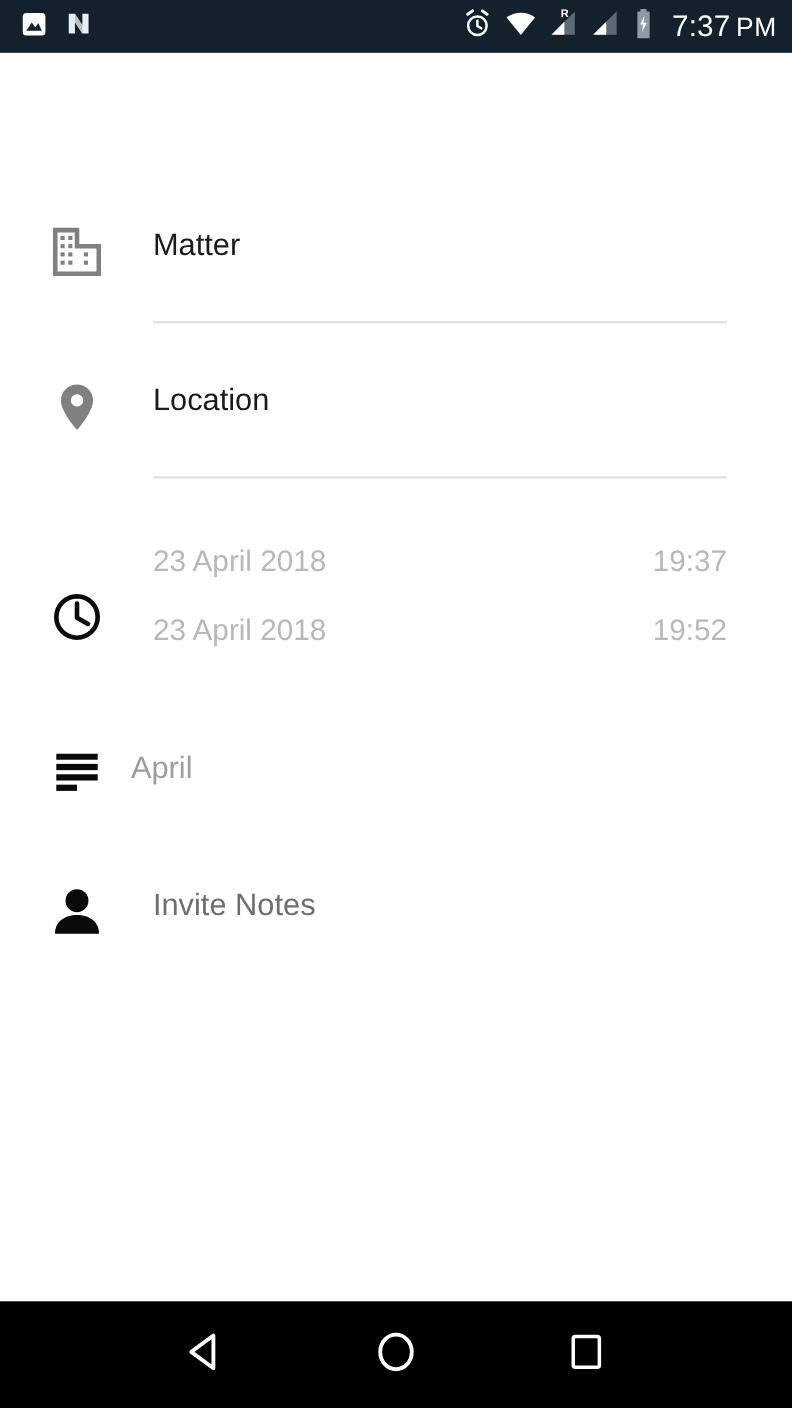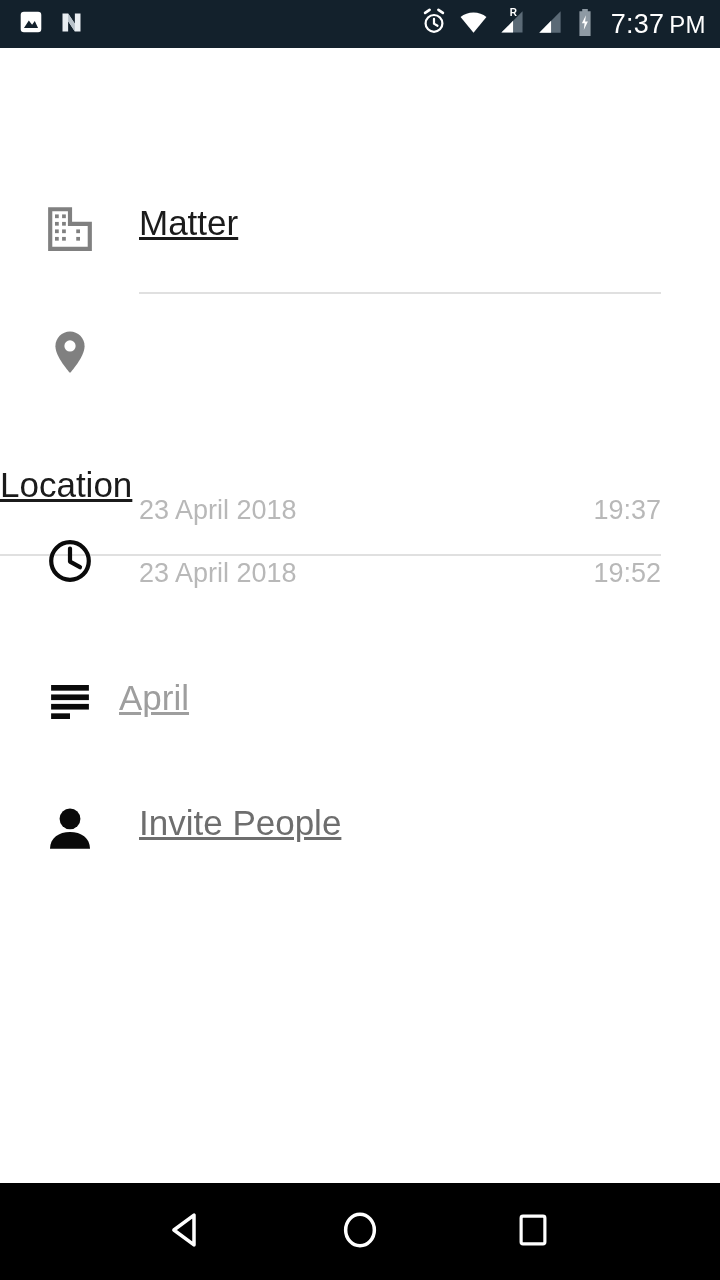--- a/index.html
+++ b/index.html
@@ -50,22 +50,22 @@
     background:#ffffff;
   }
   .row { position:absolute; left:0; width:720px; display:flex; }
   .row-icon {
     width:139px; flex:0 0 139px;
     display:flex; align-items:flex-start; justify-content:center;
   }
   .row-body { flex:1; padding-right:59px; }
 
   .field-text {
-    font-size:35px; line-height:38px;
-    color:#1b1b1b; font-weight:400;text-decoration:underline;
+    font-size:28px; line-height:38px;
+    color:#1b1b1b; font-weight:400;
   }
   .field-text.placeholder { color:#9e9e9e; }
   .divider { height:2px; background:#e0e0e0; margin-top:50px; }
 
   .dt-line {
     display:flex; justify-content:space-between; align-items:baseline;
     font-size:27px; color:#b8b8b8; line-height:38px;
   }
   .dt-gap { height:25px; }
 
@@ -156,21 +156,21 @@
           <rect x="15" y="12.2" width="1.8" height="1.8" fill="#808080"></rect>
           <rect x="15" y="15.8" width="1.8" height="1.8" fill="#808080"></rect>
         </svg>
       </div>
       <div class="row-body">
         <div class="field-text" title="Matter">Matter</div>
         <div class="divider"></div>
       </div>
     </div>
 
-    <div class="row" style="top:168px;flex-direction:column;">
+    <div class="row" style="top:186px;">
       <div class="row-icon">
         <svg width="50" height="50" viewBox="0 0 24 24">
           <path d="M12 2.2 C8.1 2.2 5 5.3 5 9.2 C5 14.4 12 22 12 22 C12 22 19 14.4 19 9.2 C19 5.3 15.9 2.2 12 2.2 Z" fill="#808080"></path>
           <circle cx="12" cy="9.1" r="2.7" fill="#ffffff"></circle>
         </svg>
       </div>
       <div class="row-body">
         <div class="field-text" title="Location">Location</div>
         <div class="divider"></div>
       </div>
@@ -211,21 +211,21 @@
     </div>
 
     <div class="row" style="top:645px;">
       <div class="row-icon">
         <svg width="50" height="50" viewBox="0 0 24 24">
           <circle cx="12" cy="7.1" r="5" fill="#0a0a0a"></circle>
           <path d="M2.4 21.5 C2.4 16.2 6.7 13.4 12 13.4 C17.3 13.4 21.6 16.2 21.6 21.5 Z" fill="#0a0a0a"></path>
         </svg>
       </div>
       <div class="row-body">
-        <div class="field-text" style="color:#6e6e6e;">Invite People</div>
+        <div class="field-text" style="color:#6e6e6e;">Invite Notes</div>
       </div>
     </div>
 
   </div>
 
   <div class="navbar">
     <div class="nav-btn">
       <span>
         <svg width="42" height="42" viewBox="0 0 24 24">
           <path d="M16 3.5 L16 20.5 L4.5 12 Z" fill="none" stroke="#ffffff" stroke-width="2" stroke-linejoin="round"></path>

